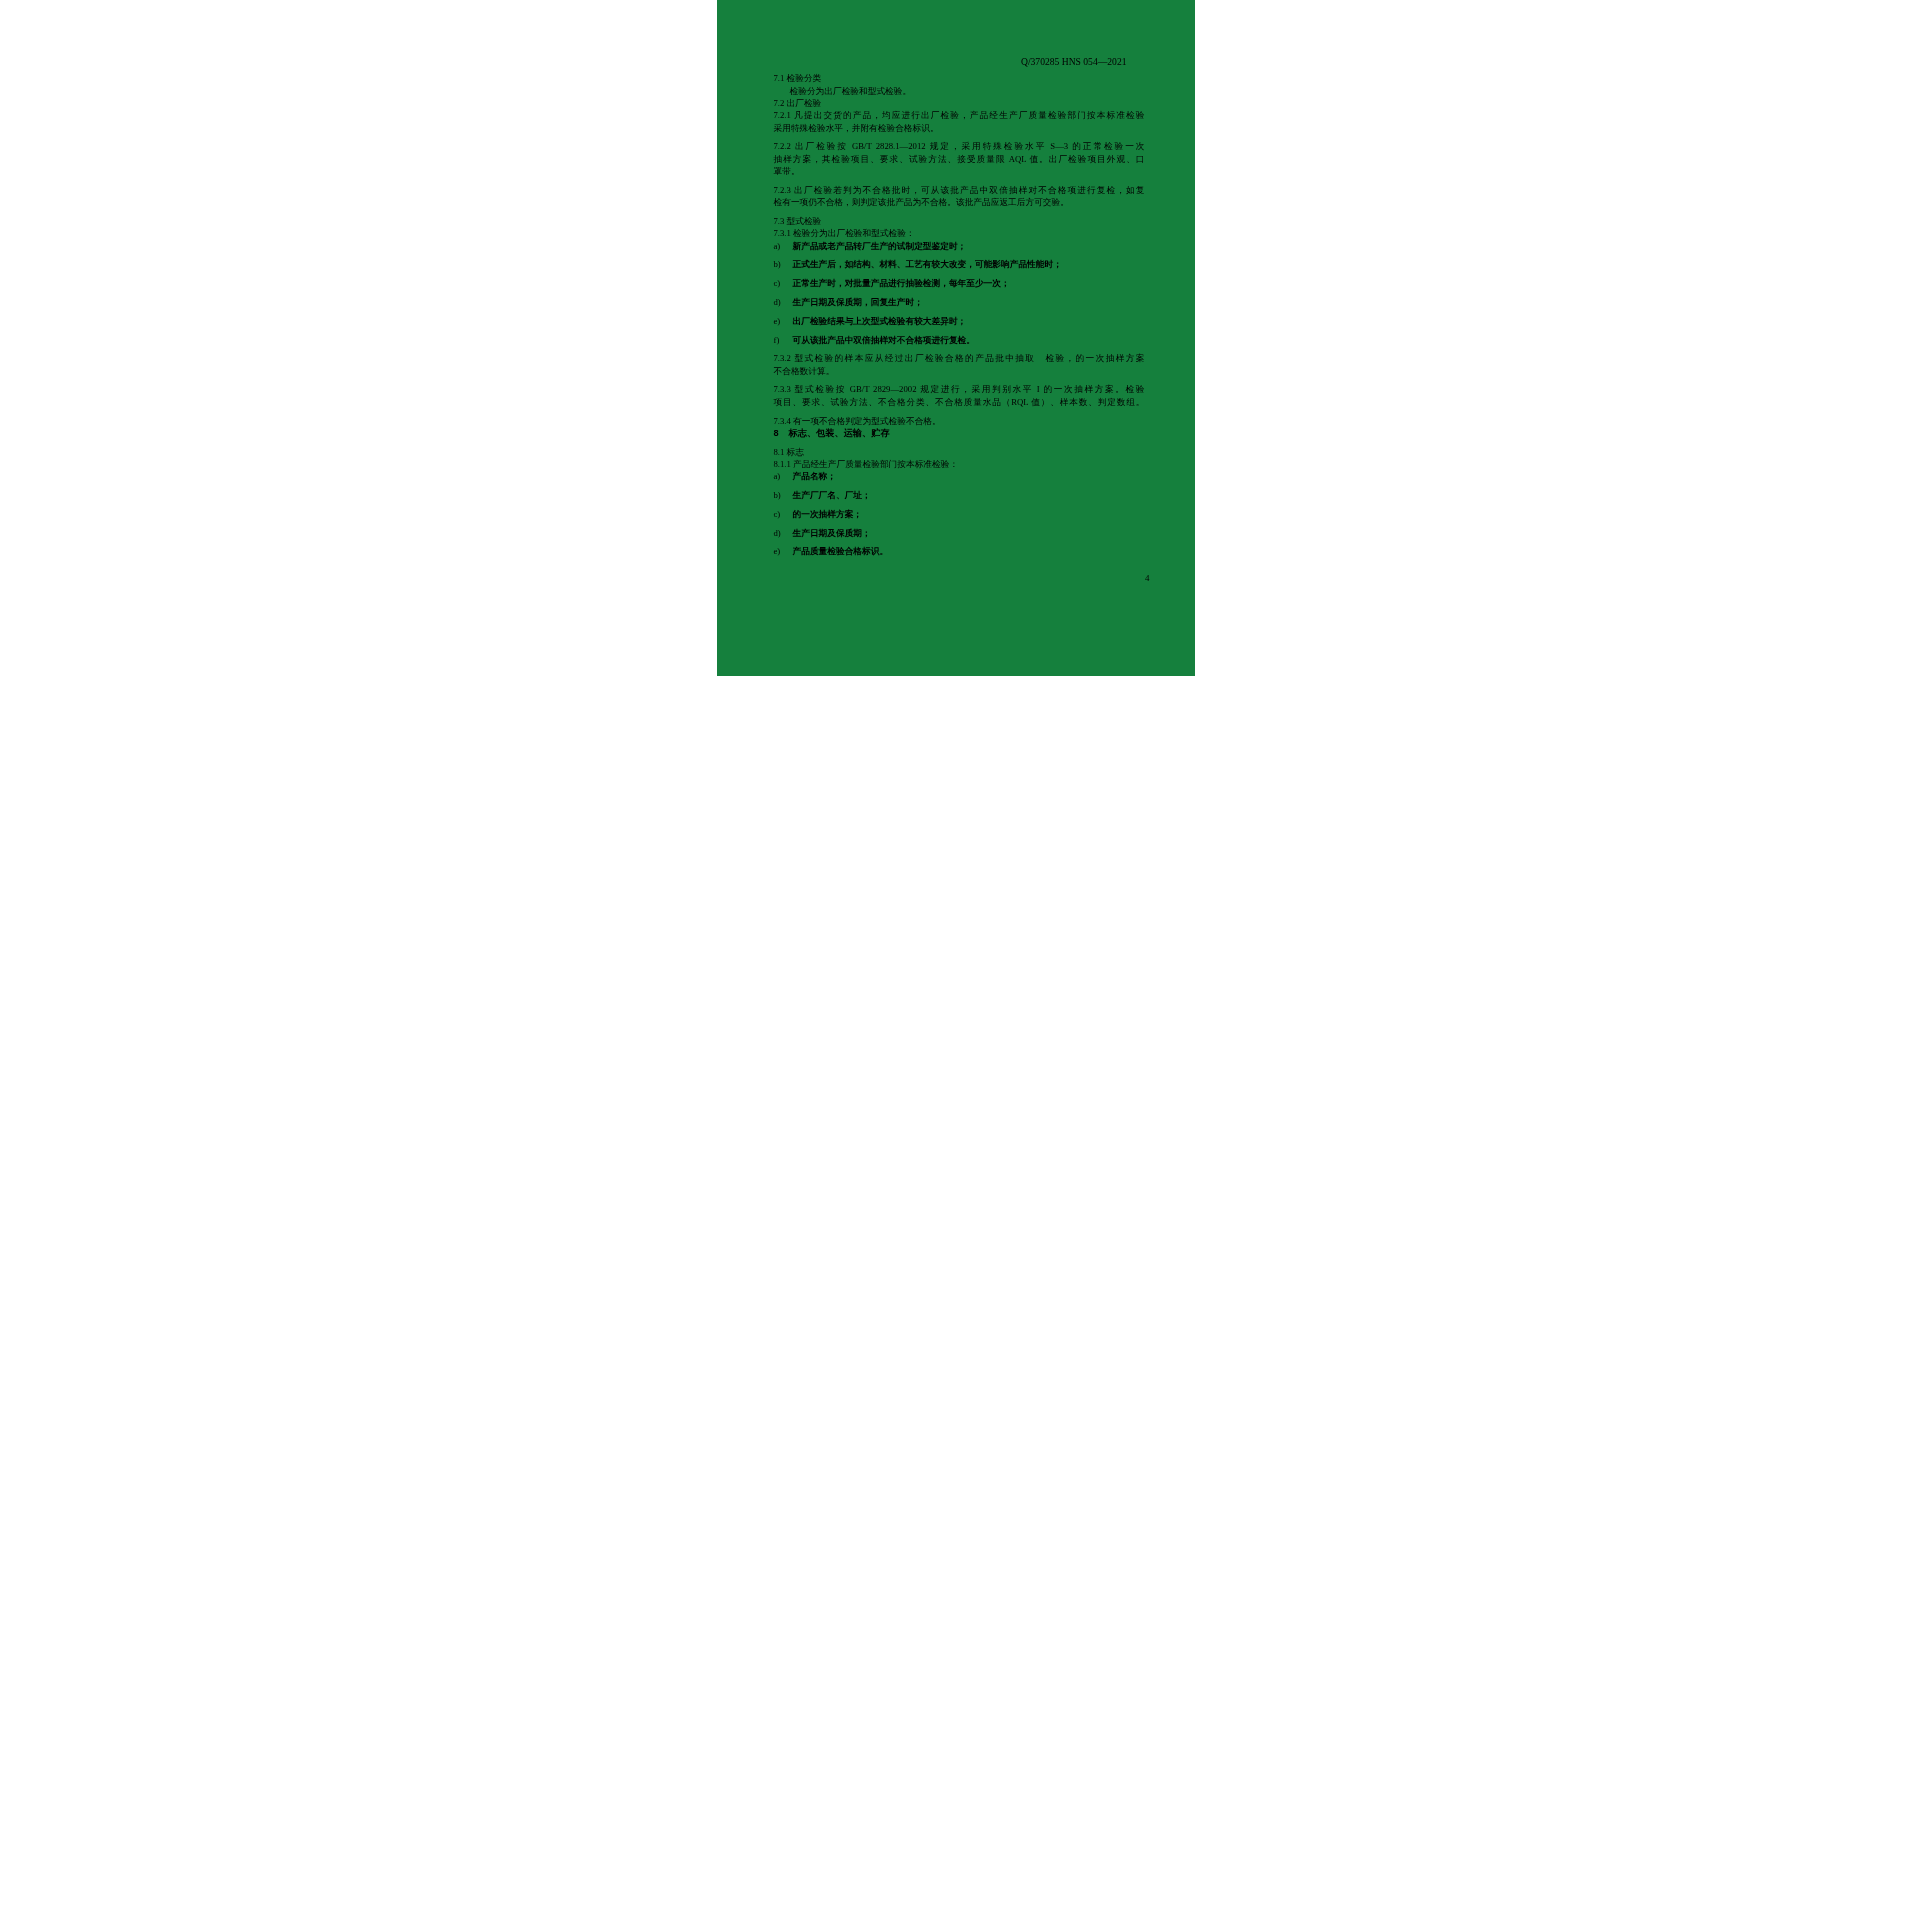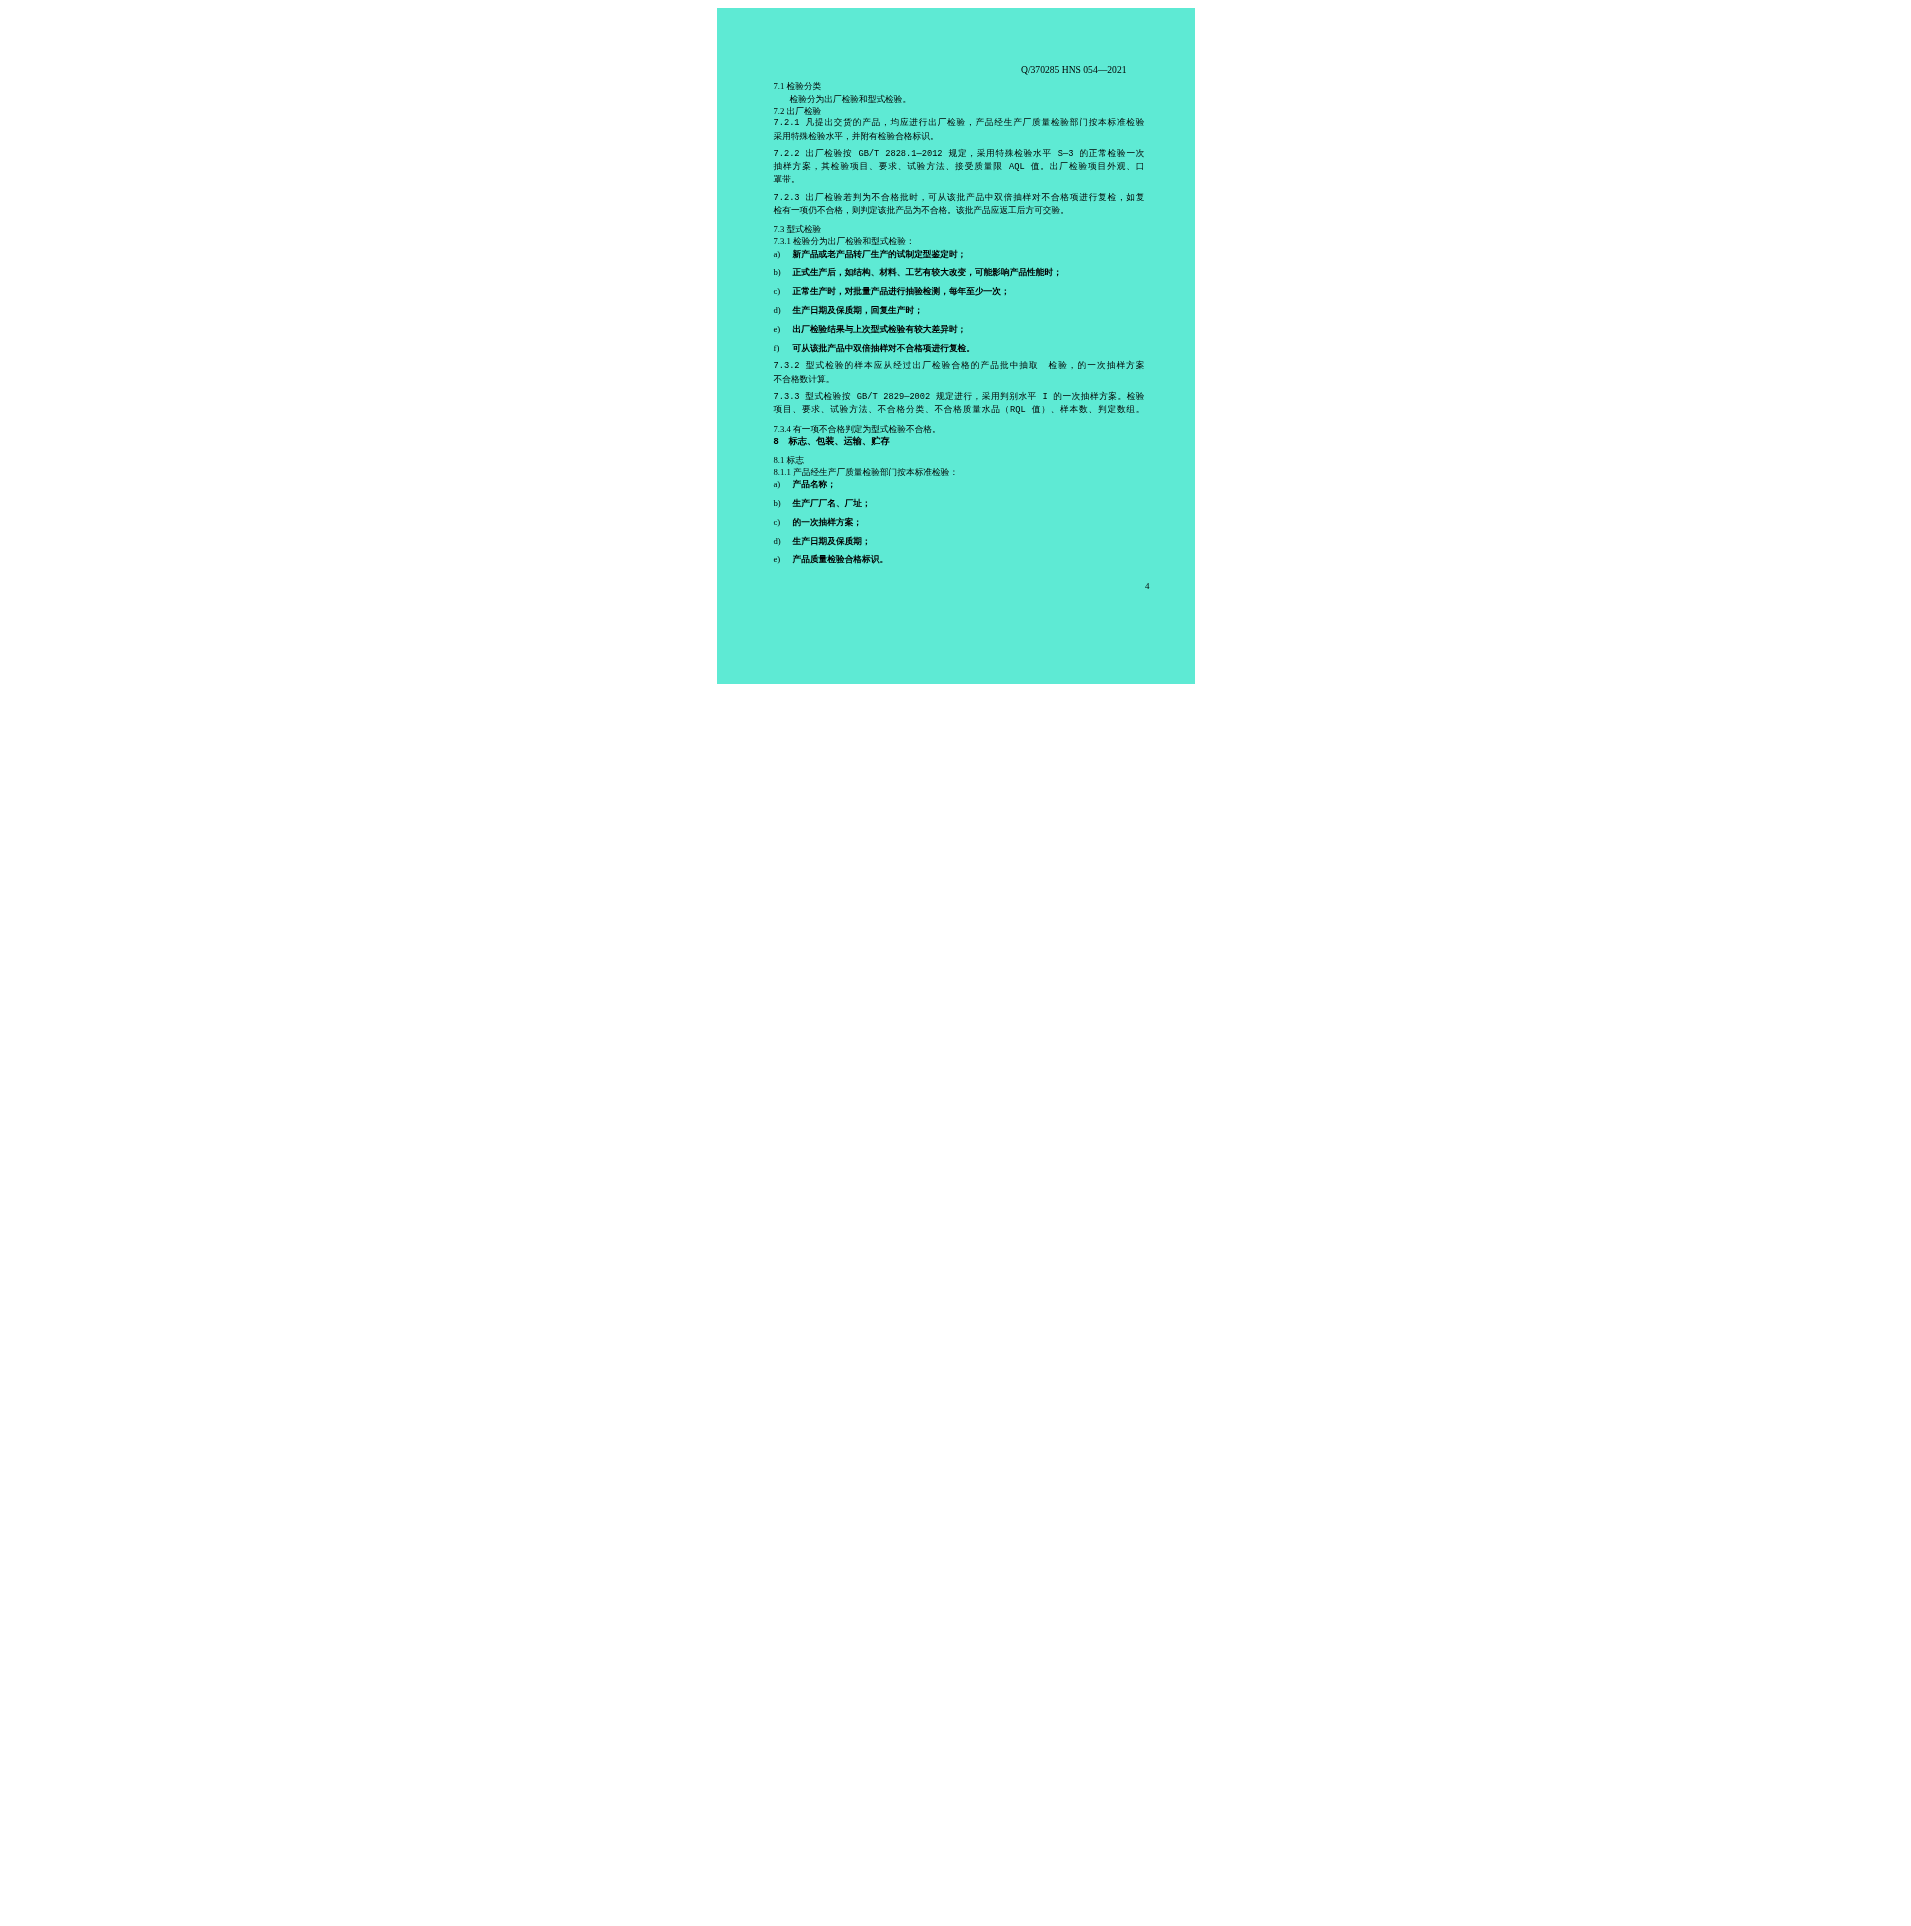--- a/index.html
+++ b/index.html
@@ -4,22 +4,22 @@
 <style>
   html, body {
     margin: 0;
     padding: 0;
     background: #ffffff;
   }
   .page {
     position: relative;
     width: 478px;
     height: 676px;
-    margin: 8px auto;
-    background: #5eead4;
+    margin: 0 auto;
+    background: #15803d;
     color: #000000;
     box-sizing: border-box;
     padding: 56px 0 0 57px;
     font-family: "Liberation Serif", "DejaVu Serif", serif;
     font-size: 8.7px;
     overflow: hidden;
   }
   .header {
     width: 353px;
     text-align: right;
@@ -33,21 +33,20 @@
   }
   .block { margin: 0 0 6.5px 0; }
   .line {
     margin: 0;
     line-height: 12.3px;
   }
   
   .fill {
     text-align: justify;
     text-align-last: justify;
-    font-family: Liberation Mono, monospace;
   }
   .indent { text-indent: 16px; }
   .clause-heading { font-weight: normal; }
   .li {
     display: flex;
     line-height: 12.3px;
   }
   .li-label {
     flex: 0 0 19px;
     width: 19px;

